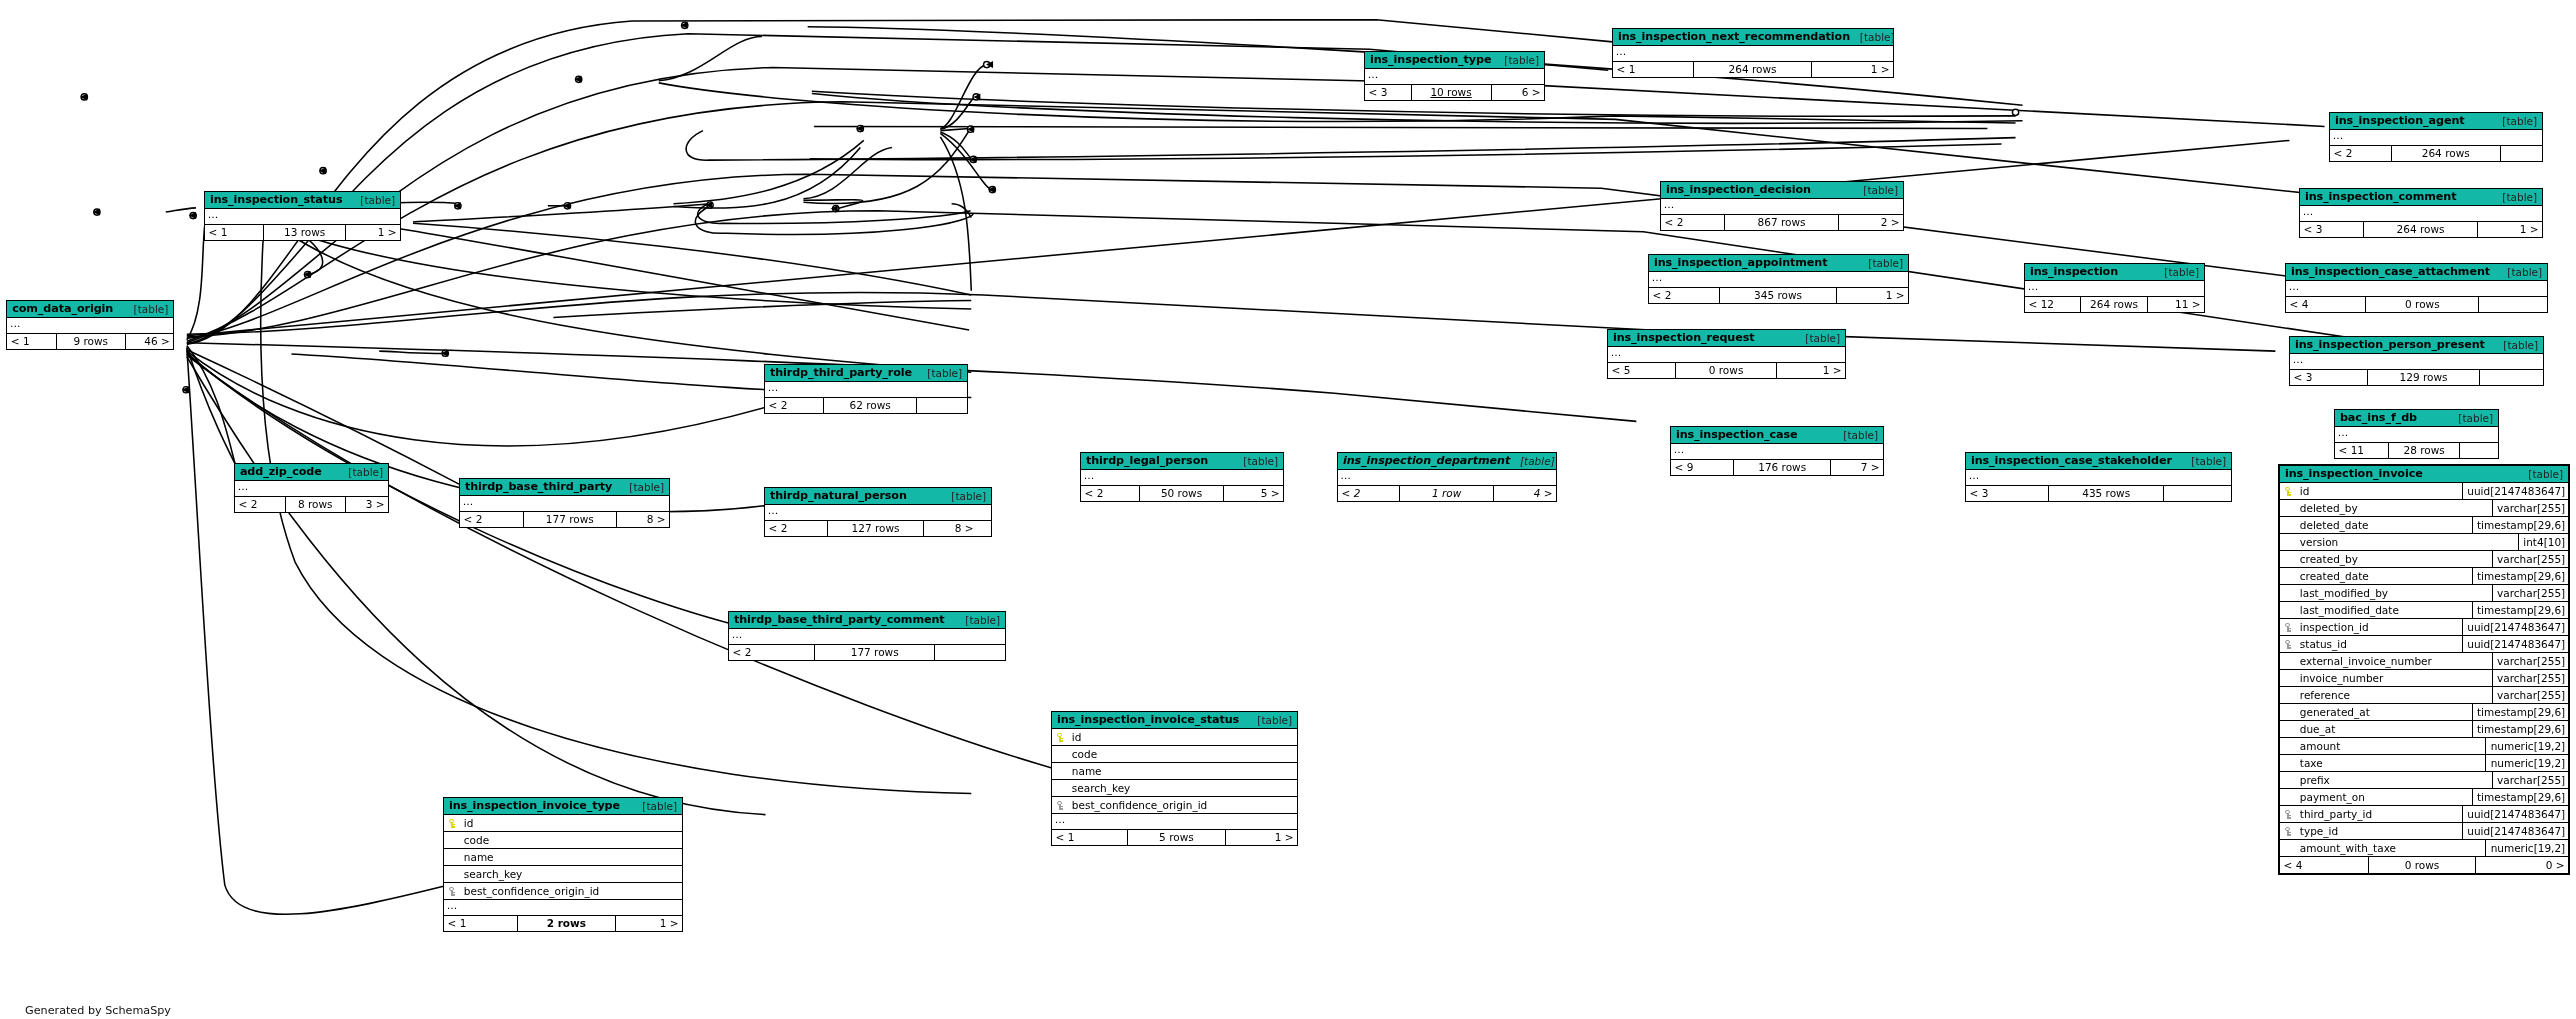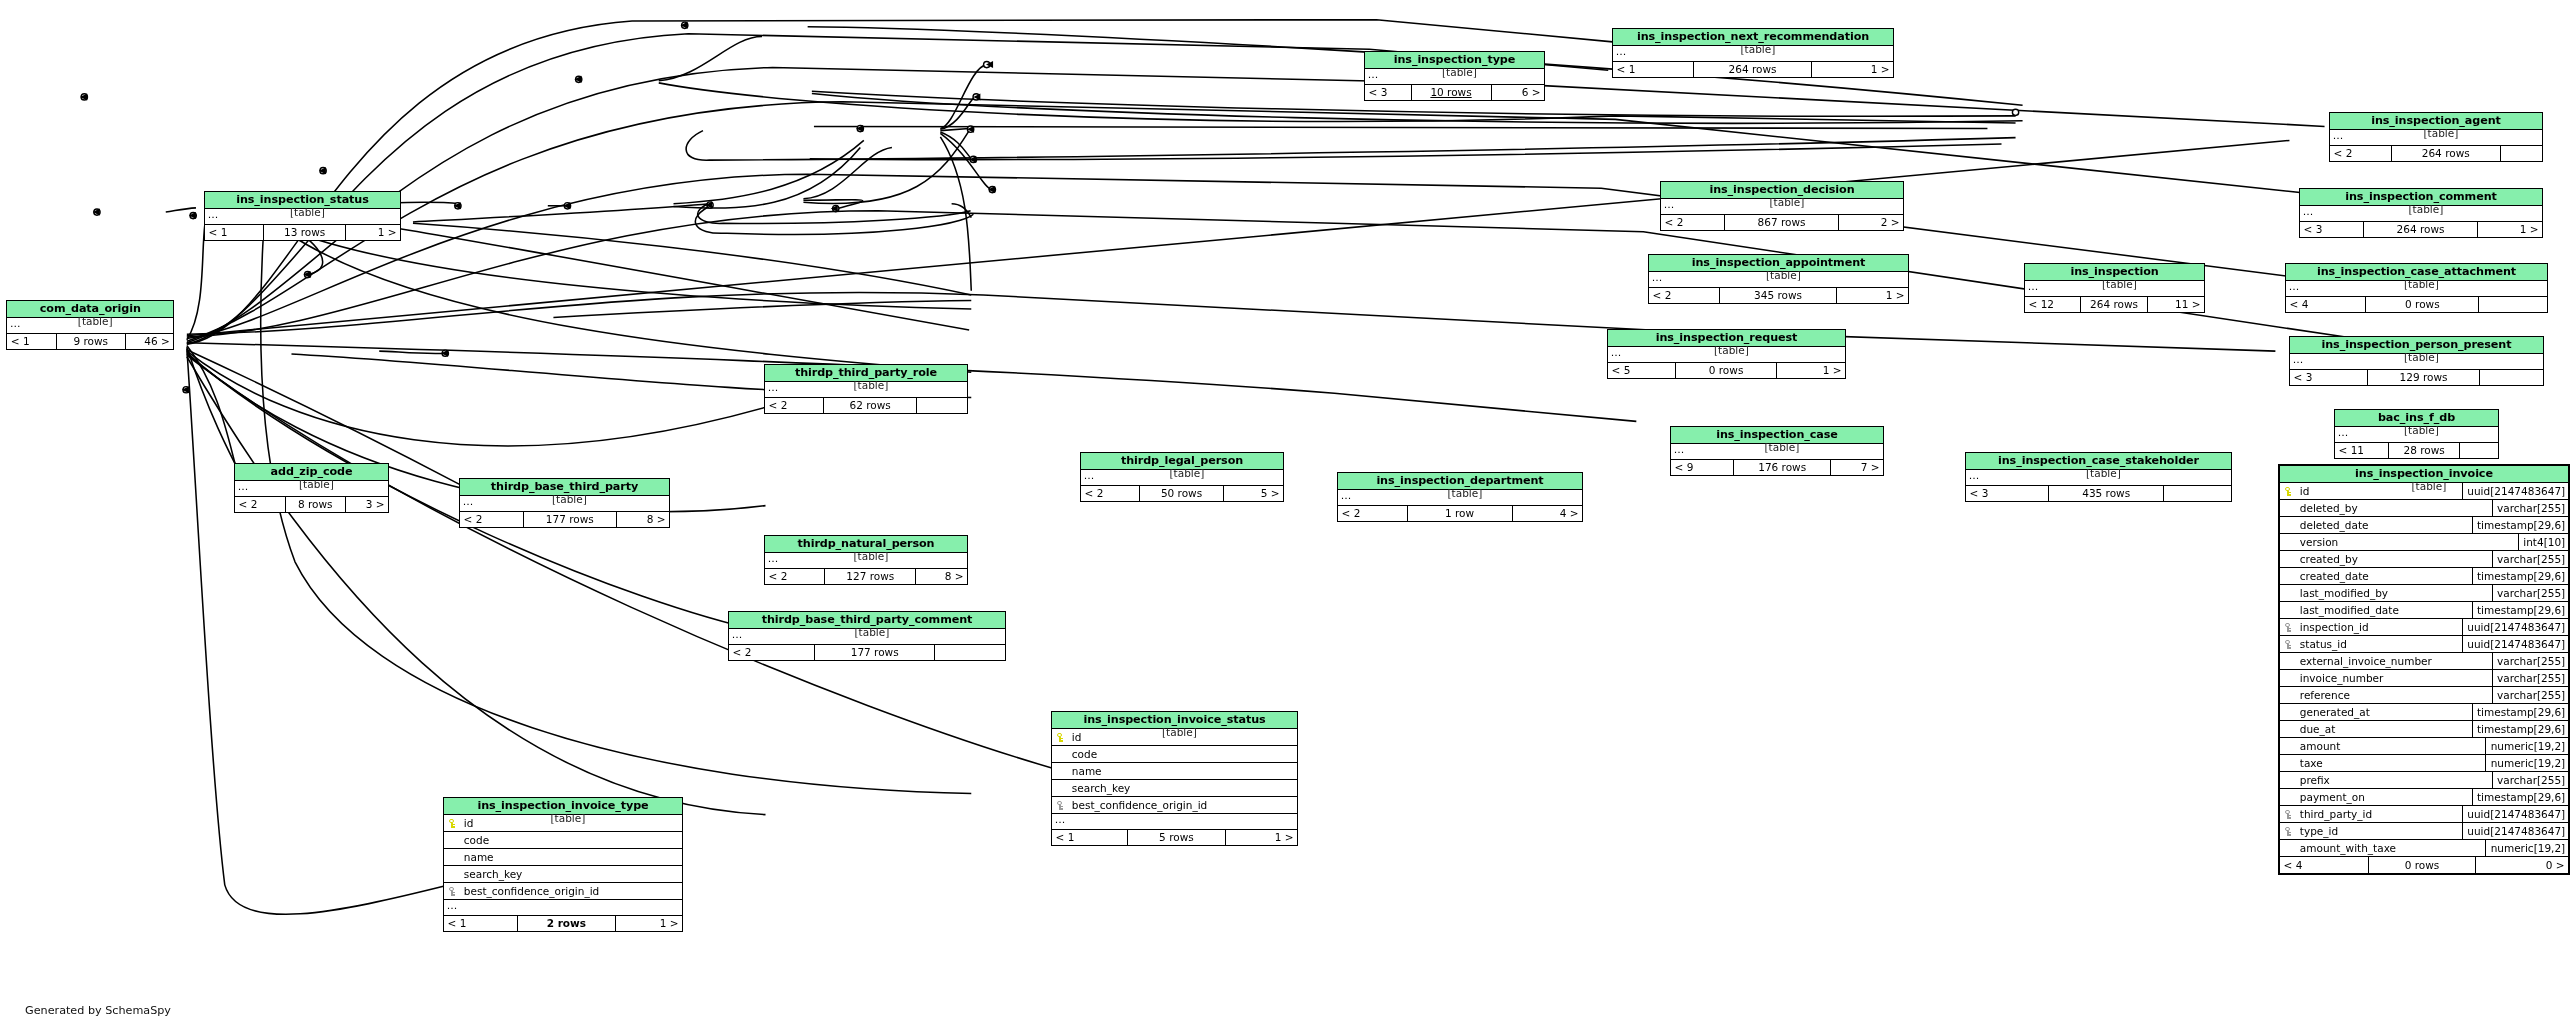--- a/index.html
+++ b/index.html
@@ -3,22 +3,22 @@
 <meta charset="utf-8">
 <style>
   html,body{margin:0;padding:0;background:#ffffff;}
   body{font-family:"DejaVu Sans","Liberation Sans",sans-serif;}
   #canvas{position:relative;width:2576px;height:1019px;background:#fff;overflow:hidden;}
   #edges{position:absolute;left:0;top:0;width:2576px;height:1019px;pointer-events:none;}
   .tbl{position:absolute;box-sizing:border-box;border:1.4px solid #000;background:#fff;}
   .tbl.compact{border-width:1.4px;}
   .tbl.thick{border-width:2.1px;}
   .hdr{display:flex;align-items:center;justify-content:space-between;
-       background:#86efac;border-bottom:1.4px solid #000;padding:1.4px 4.9px 2.1px 4.9px;
-       height:17px;box-sizing:border-box;flex-direction:column;}
+       background:#14b8a6;border-bottom:1.4px solid #000;padding:1.4px 4.9px 2.1px 4.9px;
+       height:17px;box-sizing:border-box;}
   .hdr .nm{font-weight:bold;font-size:11.2px;color:#000;white-space:nowrap;letter-spacing:-0.1px;}
   .hdr .tg{font-size:10.5px;color:#222;white-space:nowrap;padding-left:9.8px;}
   .dots{height:15.5px;box-sizing:border-box;border-bottom:0.7px solid #000;
         font-size:10.5px;color:#000;padding:0 0 0 2.8px;line-height:11.2px;}
   .foot{display:flex;height:15.5px;box-sizing:border-box;font-size:10.5px;color:#000;}
   .foot > div{box-sizing:border-box;display:flex;align-items:center;height:100%;
               border-right:0.7px solid #000;padding:0 3.5px;}
   .foot > div:last-child{border-right:none;}
   .f-l{justify-content:flex-start;}
   .f-c{justify-content:center;}
@@ -361,21 +361,21 @@
           <span class="nm">thirdp_legal_person</span>
           <span class="tg">[table]</span>
         </div>
         <div class="dots">…</div>
         <div class="foot">
           <div class="f-l" style="width:63px;">&lt; 2</div>
           <div class="f-c" style="width:89px;">50 rows</div>
           <div class="f-r" style="width:63px;">5 &gt;</div>
         </div>
       </div>
-      <div class="tbl compact" style="left: 1337px; top: 472px; width: 246px;">
+      <div class="tbl compact" style="left: 1337px; top: 452px; width: 220px; font-style: italic;">
         <div class="hdr">
           <span class="nm">ins_inspection_department</span>
           <span class="tg">[table]</span>
         </div>
         <div class="dots">…</div>
         <div class="foot">
           <div class="f-l" style="width:74px;">&lt; 2</div>
           <div class="f-c" style="width:112px;">1 row</div>
           <div class="f-r" style="width:74px;">4 &gt;</div>
         </div>
@@ -409,21 +409,21 @@
           <span class="nm">thirdp_base_third_party</span>
           <span class="tg">[table]</span>
         </div>
         <div class="dots">…</div>
         <div class="foot">
           <div class="f-l" style="width:66px;">&lt; 2</div>
           <div class="f-c" style="width:96px;">177 rows</div>
           <div class="f-r" style="width:54px;">8 &gt;</div>
         </div>
       </div>
-      <div class="tbl compact" style="left: 764px; top: 487px; width: 204px; margin-top: 48px;">
+      <div class="tbl compact" style="left: 764px; top: 487px; width: 228px;">
         <div class="hdr">
           <span class="nm">thirdp_natural_person</span>
           <span class="tg">[table]</span>
         </div>
         <div class="dots">…</div>
         <div class="foot">
           <div class="f-l" style="width:63px;">&lt; 2</div>
           <div class="f-c" style="width:96px;">127 rows</div>
           <div class="f-r" style="width:53px;">8 &gt;</div>
         </div>

